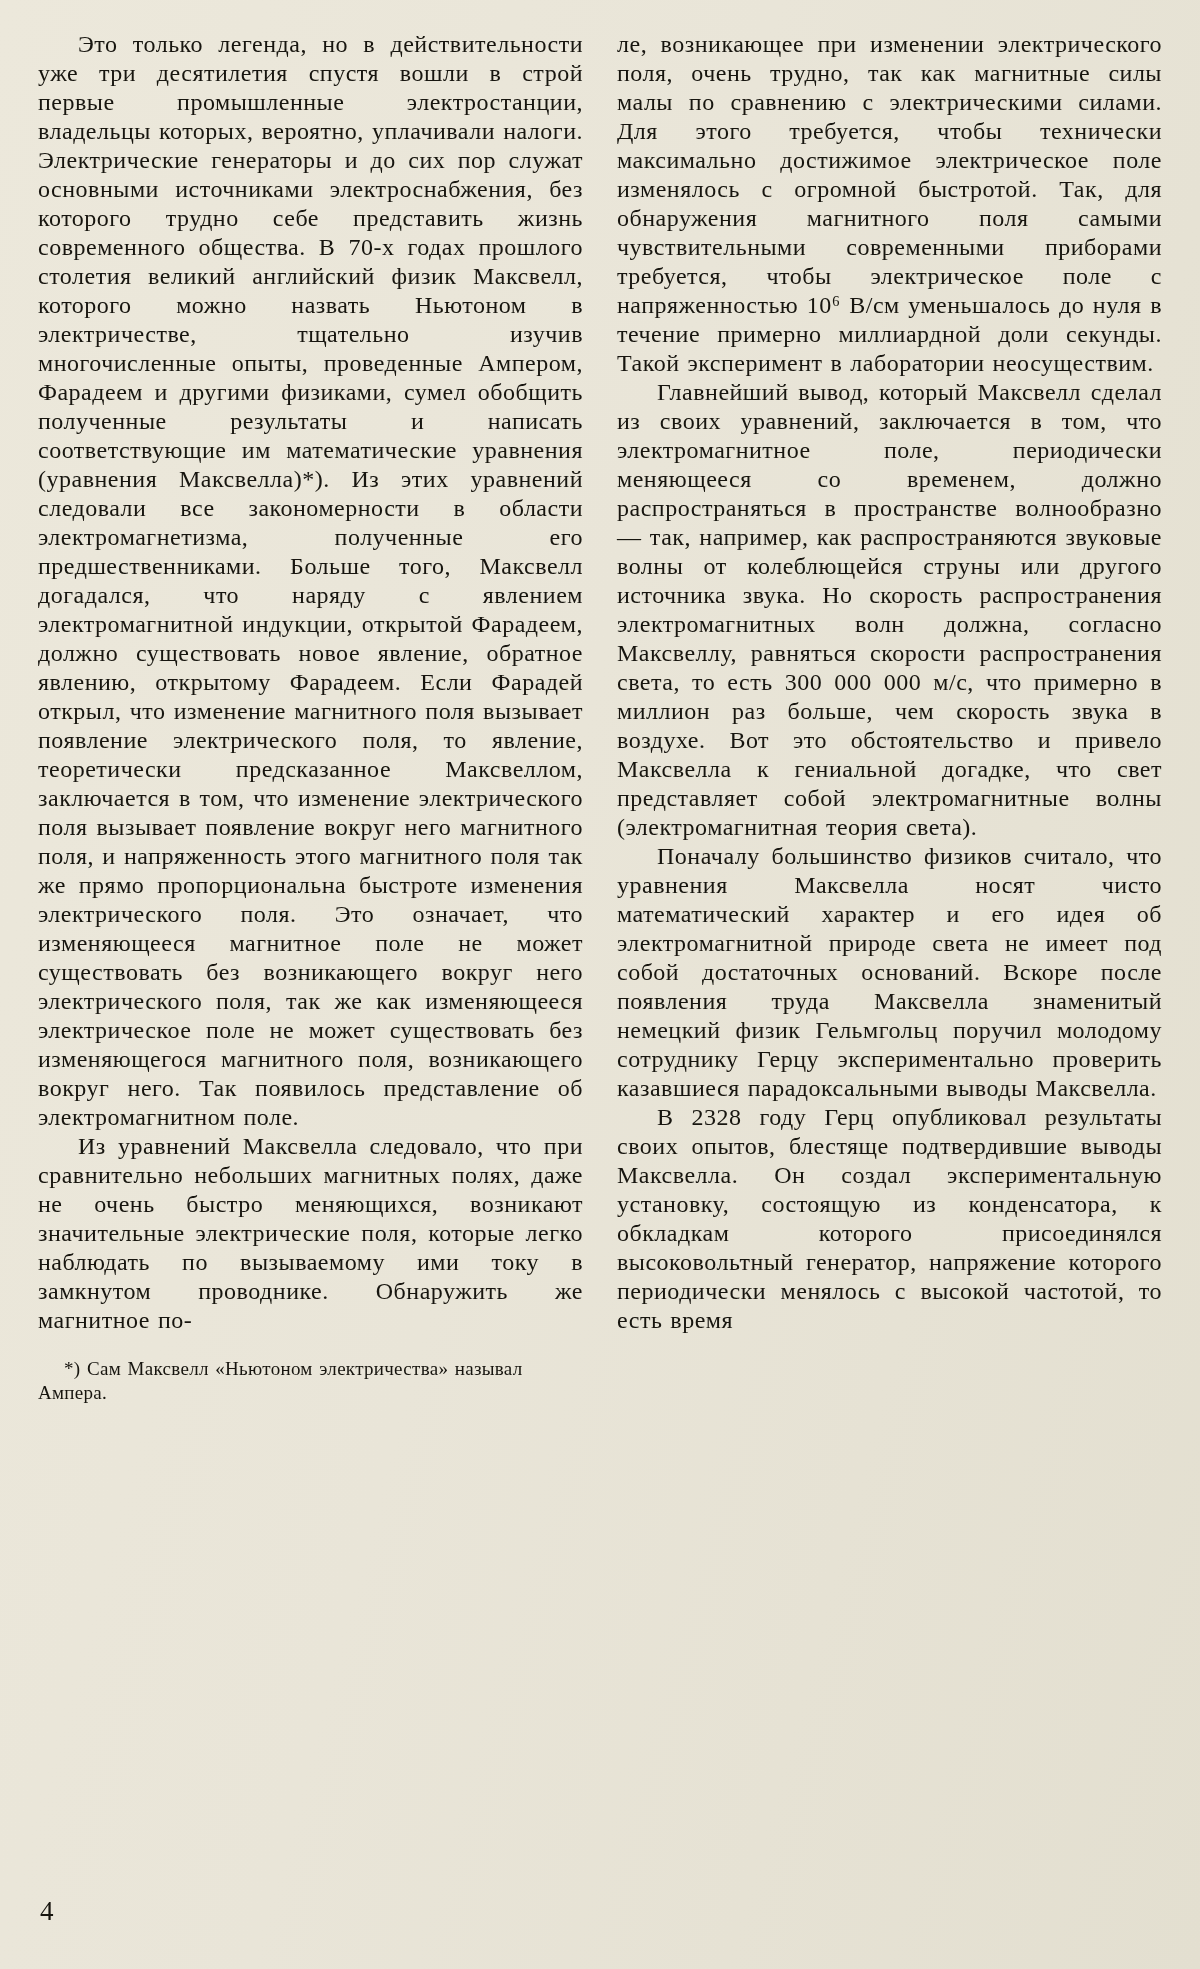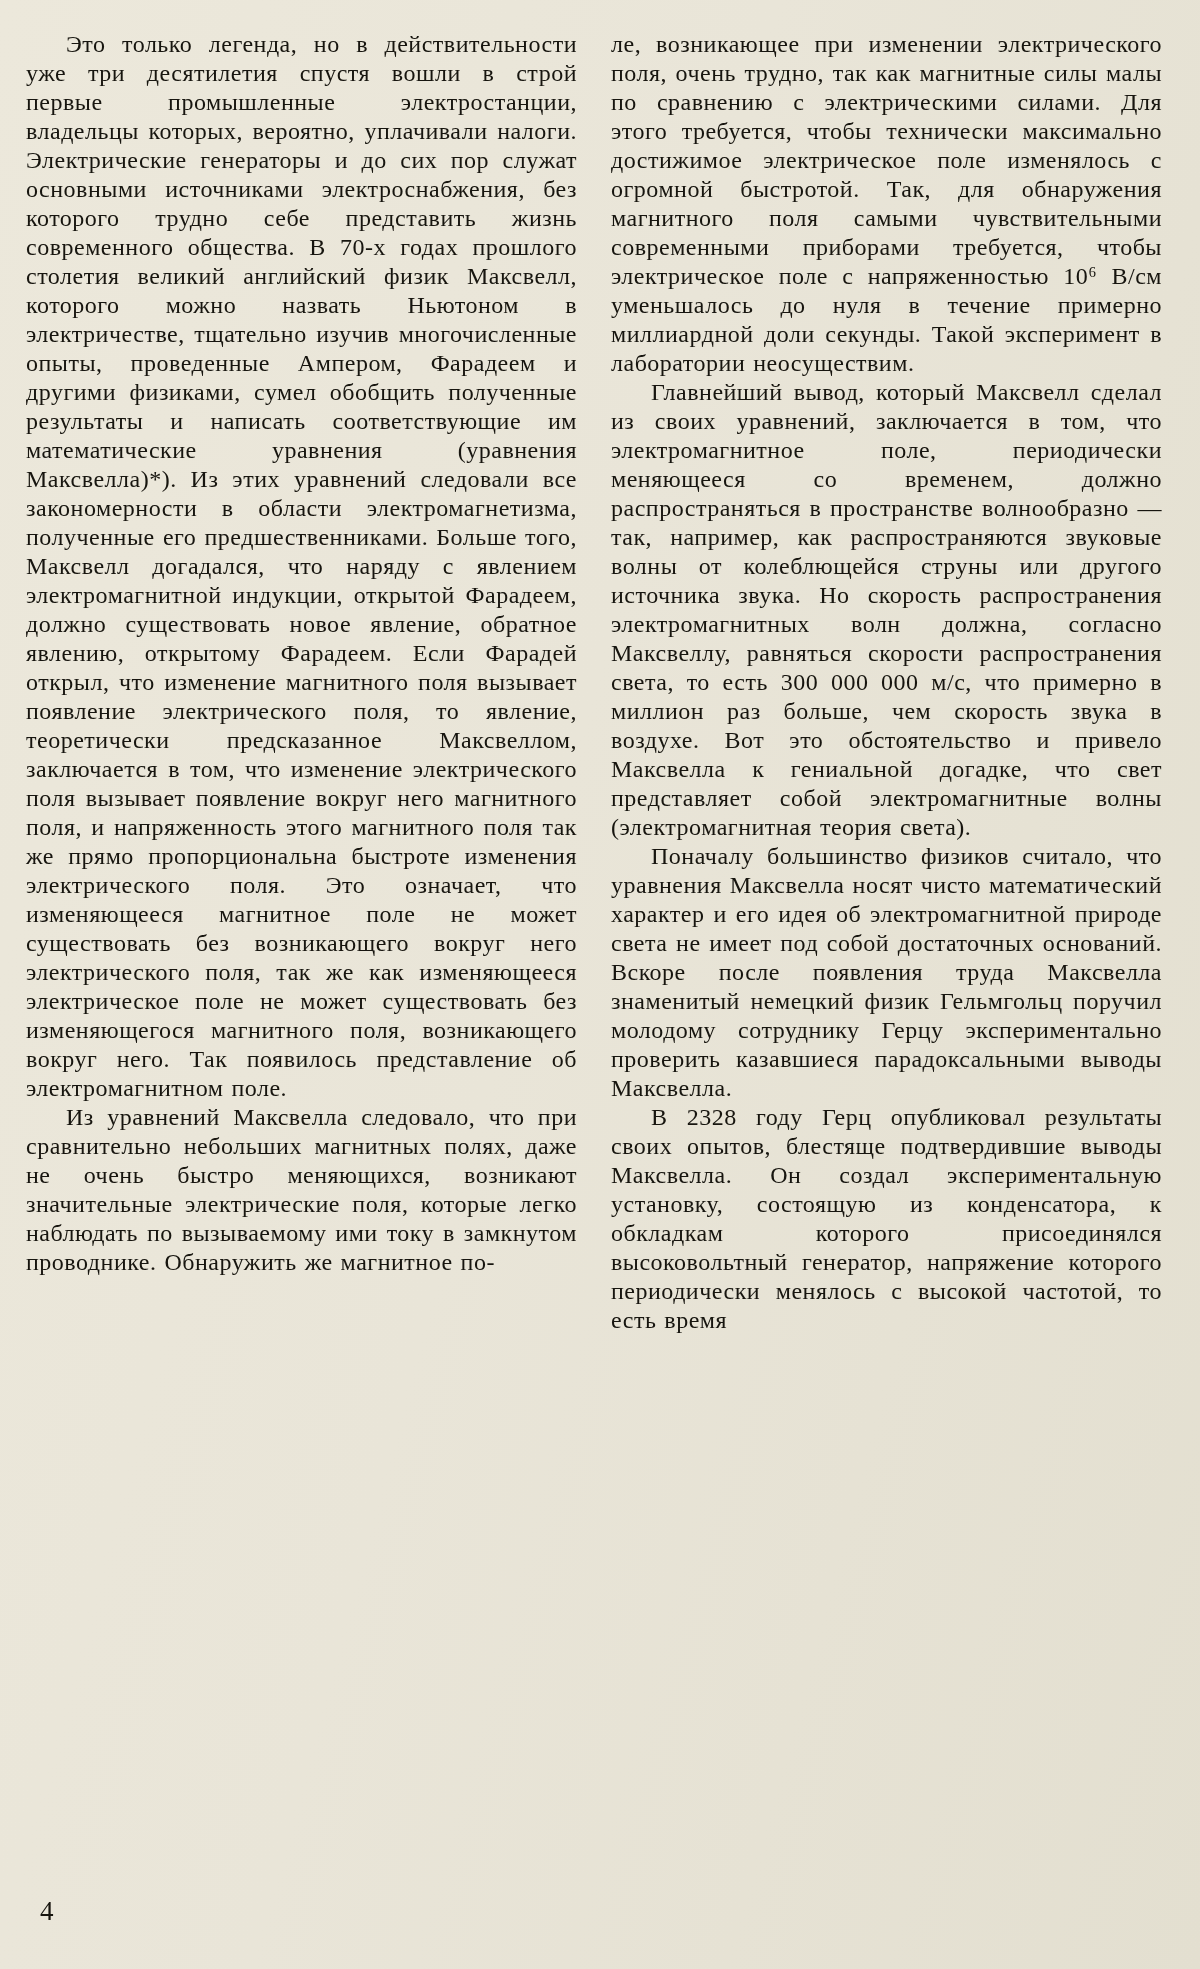--- a/index.html
+++ b/index.html
@@ -8,21 +8,21 @@
   html, body {
     width: 1200px;
     background: #d9d5c7;
     font-family: "Liberation Serif", "DejaVu Serif", serif;
   }
 
   .page {
     position: relative;
     width: 1200px;
     height: 1969px;
-    padding: 30px 38px 60px 26px;
+    padding: 30px 38px 60px 38px;
     color: var(--ink, #17150f);
     background: linear-gradient(105deg, #ece8db 0%, var(--paper, #e9e5d8) 45%, #e3dfd0 100%);
     overflow: hidden;
   }
 
   .columns {
     display: flex;
     gap: 34px;
     align-items: flex-start;
   }
@@ -64,20 +64,21 @@
 </style>
 </head>
 <body>
 
 <div class="page">
   <div class="columns">
 
     <div class="column">
       <p>Это только легенда, но в действительности уже три десятилетия спустя вошли в строй первые промышленные электростанции, владельцы которых, вероятно, уплачивали налоги. Электрические генераторы и до сих пор служат основными источниками электроснабжения, без которого трудно себе представить жизнь современного общества. В 70-х годах прошлого столетия великий английский физик Максвелл, которого можно назвать Ньютоном в электричестве, тщательно изучив многочисленные опыты, проведенные Ампером, Фарадеем и другими физиками, сумел обобщить полученные результаты и написать соответствующие им математические уравнения (уравнения Максвелла)*). Из этих уравнений следовали все закономерности в области электромагнетизма, полученные его предшественниками. Больше того, Максвелл догадался, что наряду с явлением электромагнитной индукции, открытой Фарадеем, должно существовать новое явление, обратное явлению, открытому Фарадеем. Если Фарадей открыл, что изменение магнитного поля вызывает появление электрического поля, то явление, теоретически предсказанное Максвеллом, заключается в том, что изменение электрического поля вызывает появление вокруг него магнитного поля, и напряженность этого магнитного поля так же прямо пропорциональна быстроте изменения электрического поля. Это означает, что изменяющееся магнитное поле не может существовать без возникающего вокруг него электрического поля, так же как изменяющееся электрическое поле не может существовать без изменяющегося магнитного поля, возникающего вокруг него. Так появилось представление об электромагнитном поле.</p>
       <p>Из уравнений Максвелла следовало, что при сравнительно небольших магнитных полях, даже не очень быстро меняющихся, возникают значительные электрические поля, которые легко наблюдать по вызываемому ими току в замкнутом проводнике. Обнаружить же магнитное по-</p>
+      <div class="footnote">*) Сам Максвелл «Ньютоном электричества» называл Ампера.</div>
     </div>
 
     <div class="column">
       <p class="continuation">ле, возникающее при изменении электрического поля, очень трудно, так как магнитные силы малы по сравнению с электрическими силами. Для этого требуется, чтобы технически максимально достижимое электрическое поле изменялось с огромной быстротой. Так, для обнаружения магнитного поля самыми чувствительными современными приборами требуется, чтобы электрическое поле с напряженностью 10⁶ В/см уменьшалось до нуля в течение примерно миллиардной доли секунды. Такой эксперимент в лаборатории неосуществим.</p>
       <p>Главнейший вывод, который Максвелл сделал из своих уравнений, заключается в том, что электромагнитное поле, периодически меняющееся со временем, должно распространяться в пространстве волнообразно — так, например, как распространяются звуковые волны от колеблющейся струны или другого источника звука. Но скорость распространения электромагнитных волн должна, согласно Максвеллу, равняться скорости распространения света, то есть 300&nbsp;000&nbsp;000 м/с, что примерно в миллион раз больше, чем скорость звука в воздухе. Вот это обстоятельство и привело Максвелла к гениальной догадке, что свет представляет собой электромагнитные волны (электромагнитная теория света).</p>
       <p>Поначалу большинство физиков считало, что уравнения Максвелла носят чисто математический характер и его идея об электромагнитной природе света не имеет под собой достаточных оснований. Вскоре после появления труда Максвелла знаменитый немецкий физик Гельмгольц поручил молодому сотруднику Герцу экспериментально проверить казавшиеся парадоксальными выводы Максвелла.</p>
       <p>В 2328 году Герц опубликовал результаты своих опытов, блестяще подтвердившие выводы Максвелла. Он создал экспериментальную установку, состоящую из конденсатора, к обкладкам которого присоединялся высоковольтный генератор, напряжение которого периодически менялось с высокой частотой, то есть время</p>
     </div>
 
   </div>

